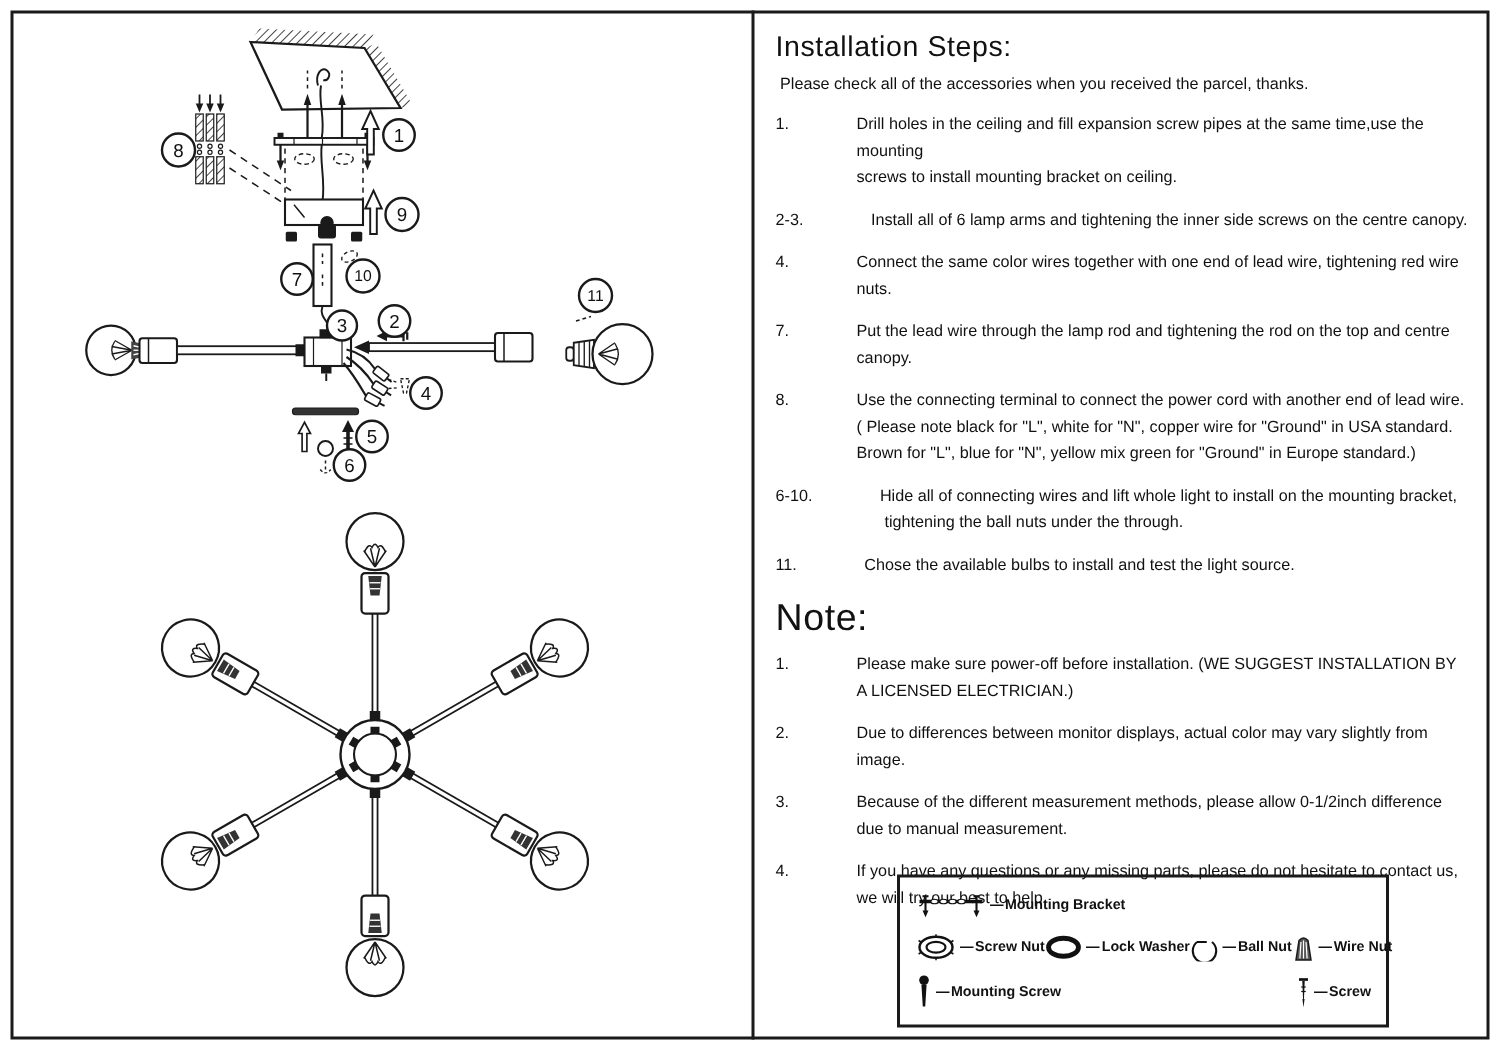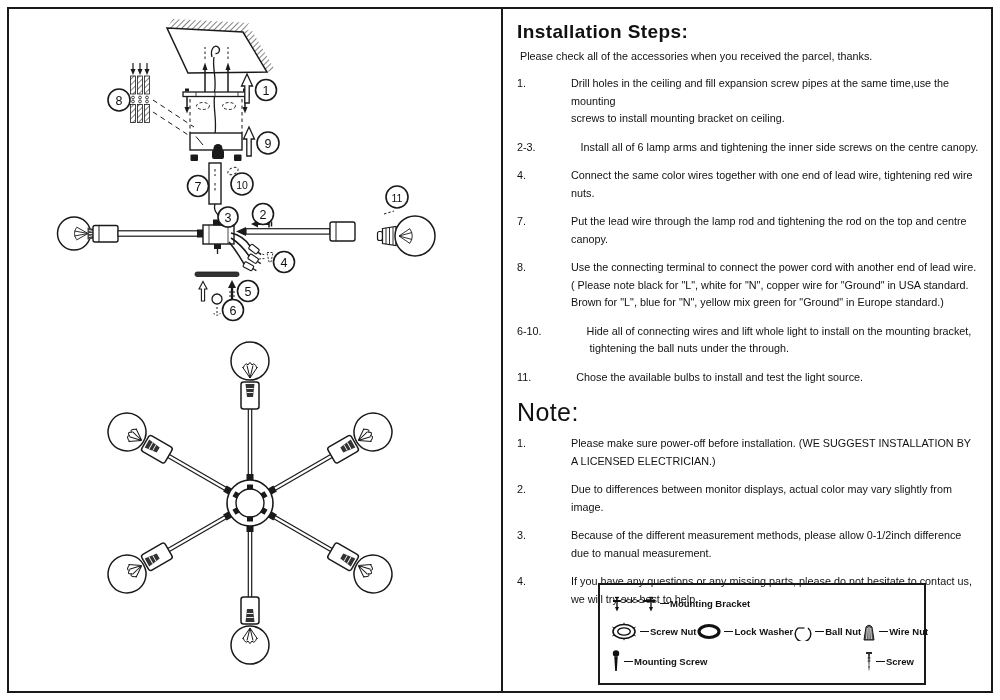--- a/index.html
+++ b/index.html
@@ -7,21 +7,21 @@
     width:1000px;height:700px;position:relative;background:#ffffff;
     font-family:"Liberation Sans", sans-serif;color:#111;overflow:hidden;
   }
   .frame{position:absolute;left:7px;top:7px;width:982px;height:682px;border:2px solid #1a1a1a;}
   .divider{position:absolute;left:501px;top:7px;height:686px;width:2px;background:#1a1a1a;}
   .diagram{position:absolute;left:0;top:0;}
   .co-circle{fill:#fff;stroke:#1a1a1a;stroke-width:1.6;}
   .co-text{font:12.5px "Liberation Sans",sans-serif;text-anchor:middle;dominant-baseline:central;fill:#111;}
   .co-text.small{font-size:10.5px;}
   .right-panel{position:absolute;left:503px;top:9px;width:488px;height:682px;box-sizing:border-box;padding:10px 6px 0 14px;}
-  .rp-title{font-size:19px;letter-spacing:.4px;margin:2px 0 7px 0;font-weight:700;}
+  .rp-title{font-size:19px;letter-spacing:.4px;margin:2px 0 7px 0;font-weight:400;}
   .rp-intro{font-size:10.8px;margin:0 0 13px 3px;}
   .step{display:flex;margin-bottom:11px;font-size:10.8px;line-height:17.5px;}
   .step-num{white-space:pre;margin-right:4px;flex:none;}
   .step-text{white-space:pre-wrap;margin-left:41px;}
   .note-title{font-size:25px;letter-spacing:.4px;margin:12px 0 8px 0;font-weight:400;}
   .legend{position:absolute;left:95px;top:574px;width:328px;height:102px;border:2px solid #1a1a1a;
     box-sizing:border-box;display:flex;flex-direction:column;justify-content:space-evenly;padding:2px 10px;}
   .lg-row{display:flex;align-items:center;}
   .lg-row.multi{justify-content:space-between;}
   .lg-item{display:flex;align-items:center;}

